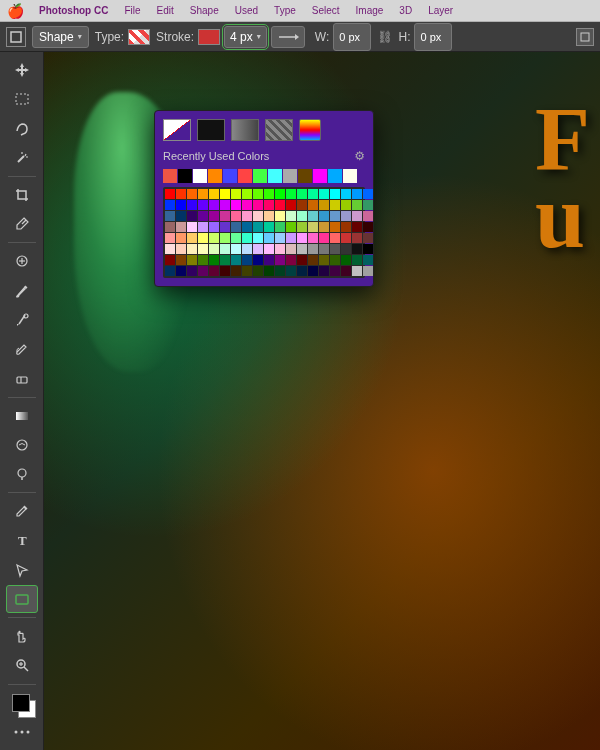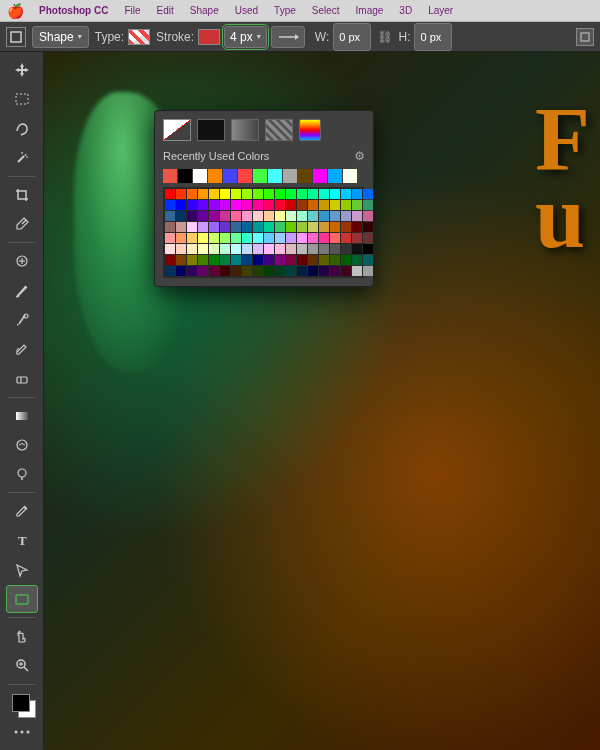--- a/index.html
+++ b/index.html
@@ -184,21 +184,21 @@
       border-radius: 40% 60% 50% 50%;
       filter: blur(2px);
     }
 
     
     .color-picker-popup {
       position: absolute;
       top: 58px;
       left: 110px;
       width: 220px;
-      background: #404040;
+      background: #4c1d95;
       border: 1px solid #222;
       border-radius: 4px;
       box-shadow: 0 8px 24px rgba(0,0,0,0.7);
       z-index: 100;
       padding: 8px;
     }
 
     
     .popup-top-row {
       display: flex;

